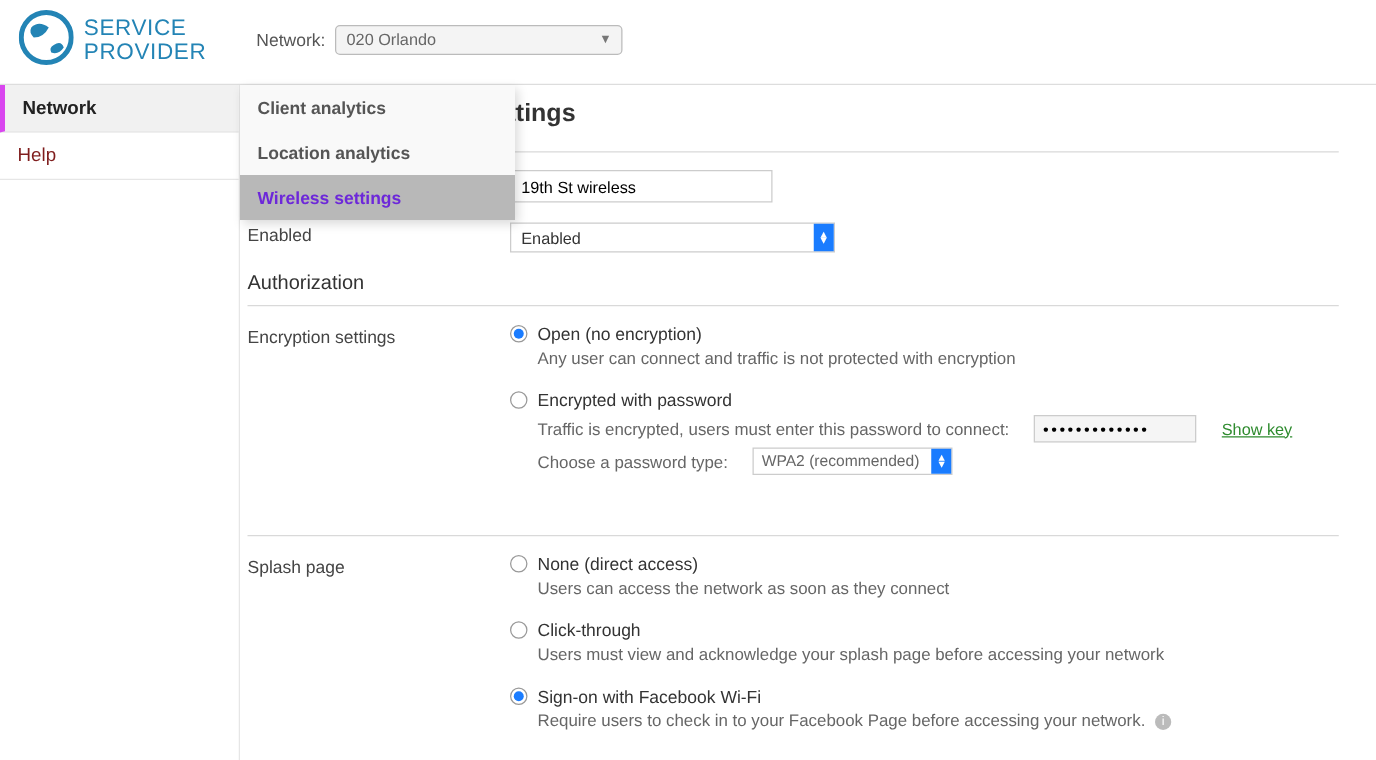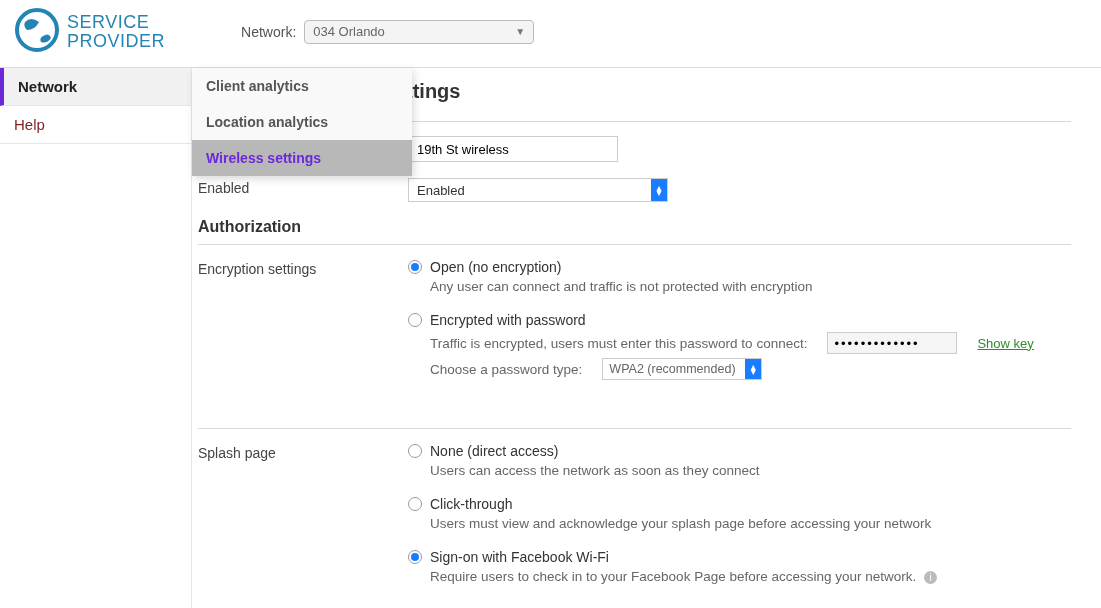--- a/index.html
+++ b/index.html
@@ -27,21 +27,20 @@
     color: #2384b5;
     font-size: 18px;
     line-height: 1.05;
     margin-left: 8px;
     letter-spacing: 0.5px;
   }
   .network-picker {
     display: flex;
     align-items: center;
     gap: 8px;
-    margin-left: 36px;
   }
   .network-picker label { color: #555; }
   .combo {
     display: flex;
     align-items: center;
     justify-content: space-between;
     width: 230px;
     height: 24px;
     padding: 0 8px;
     border: 1px solid #bbb;
@@ -63,21 +62,21 @@
     min-height: 530px;
   }
   .side-item {
     padding: 10px 14px;
     border-bottom: 1px solid #e6e6e6;
     font-size: 15px;
     color: #7f1d1d;
     cursor: pointer;
   }
   .side-item.active {
-    border-left: 4px solid #6d28d9;
+    border-left: 4px solid #d946ef;
     background: #f1f1f1;
     font-weight: 600;
     color: #222;
   }
   .main {
     position: relative;
     flex: 1;
     padding: 0 0 20px 0;
   }
   .page-title {
@@ -160,21 +159,21 @@
     color:#fff;
     width:16px;
     height:100%;
     display:flex;align-items:center;justify-content:center;
     font-size:10px;
     flex-direction:column;
     line-height:5px;
   }
   .section-head {
     font-size: 16px;
-    font-weight: 700;
+    font-weight: 400;
     color:#333;
     margin: 12px 0 4px 0;
   }
   .radio-group { flex:1; }
   .radio-opt { margin-bottom: 18px; }
   .radio-line {
     display:flex;
     align-items:center;
     gap:8px;
   }
@@ -214,21 +213,21 @@
       </svg>
     </span>
     <div class="logo-text">
       <div>SERVICE</div>
       <div>PROVIDER</div>
     </div>
   </div>
   <div class="network-picker">
     <label>Network:</label>
     <div class="combo">
-      <span>034 Orlando</span>
+      <span>020 Orlando</span>
       <span class="caret">▼</span>
     </div>
   </div>
 </div>
 
 <div class="body">
   <div class="sidebar">
     <div class="side-item active">
       <span>Network</span>
     </div>

